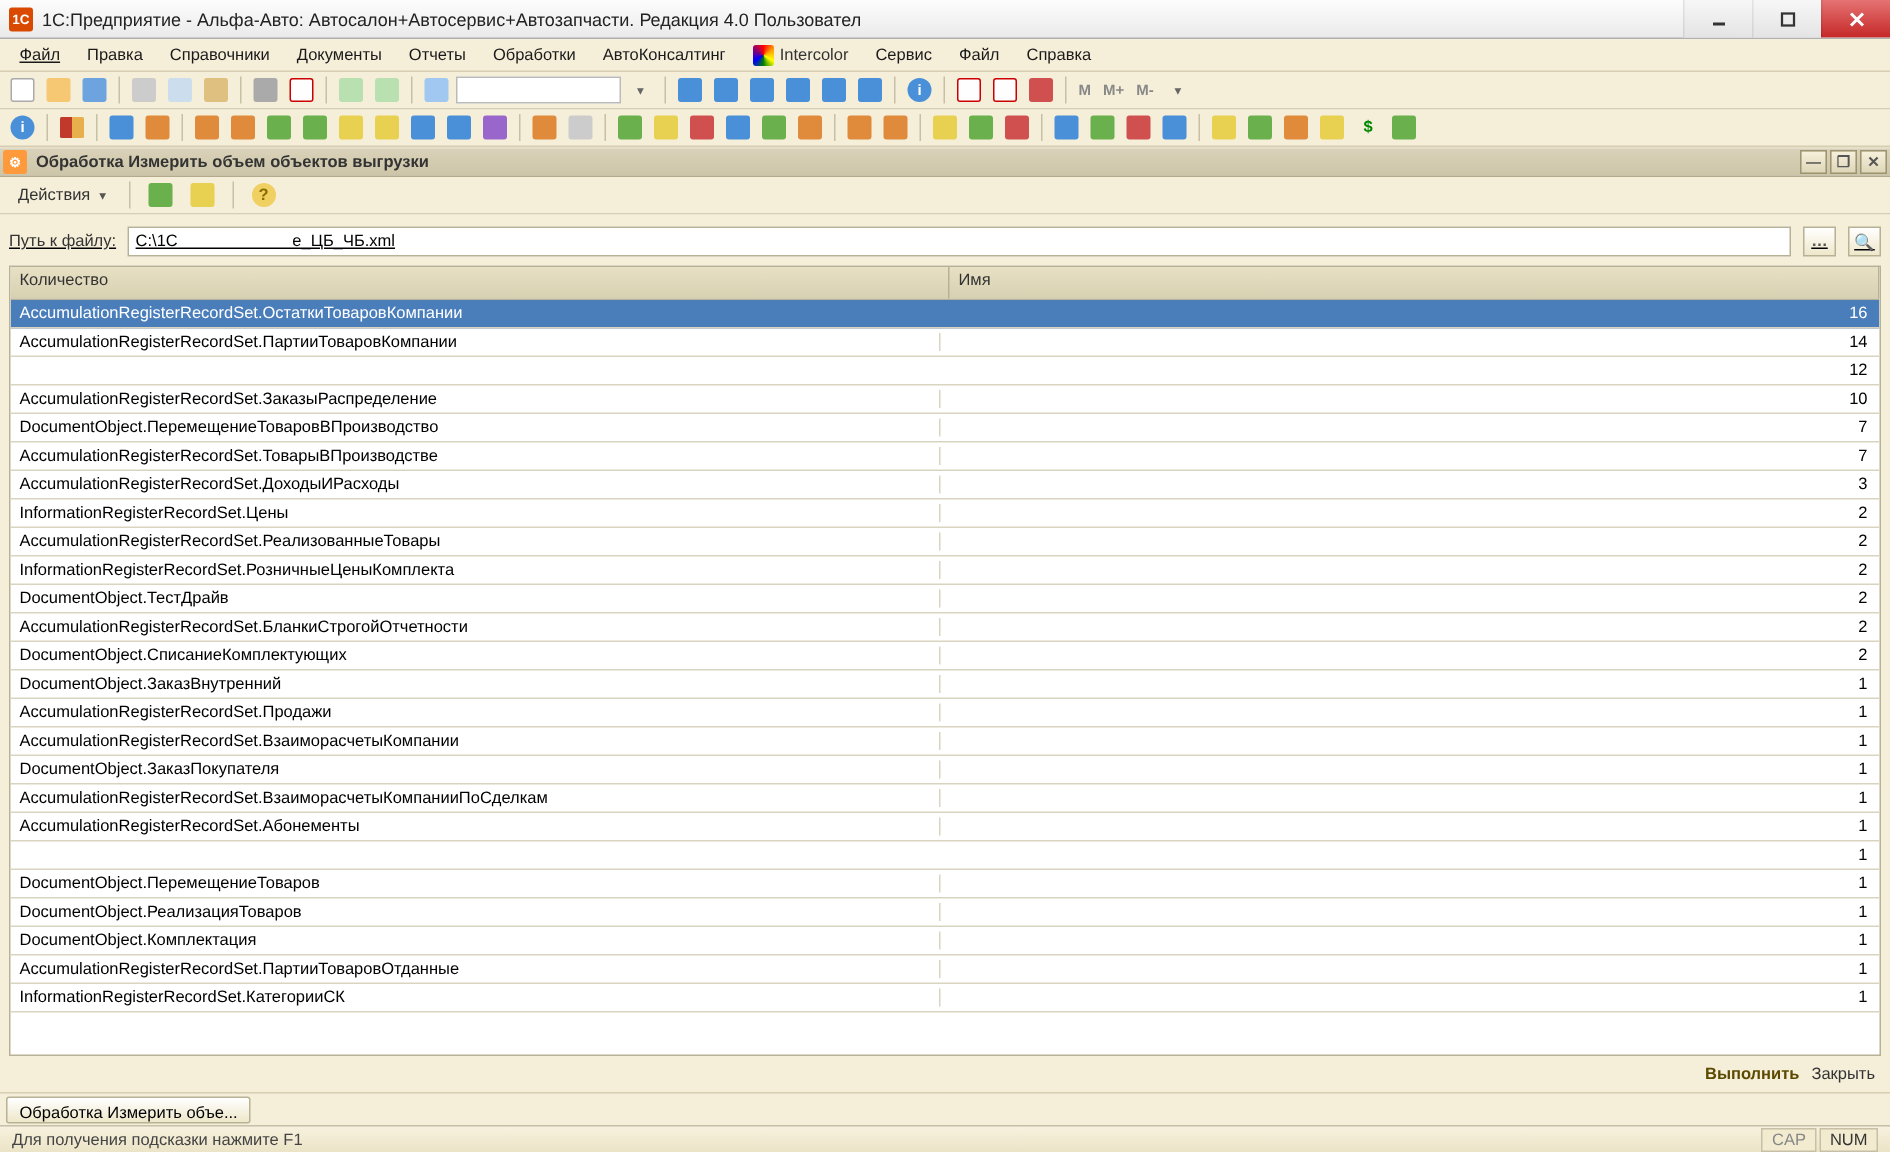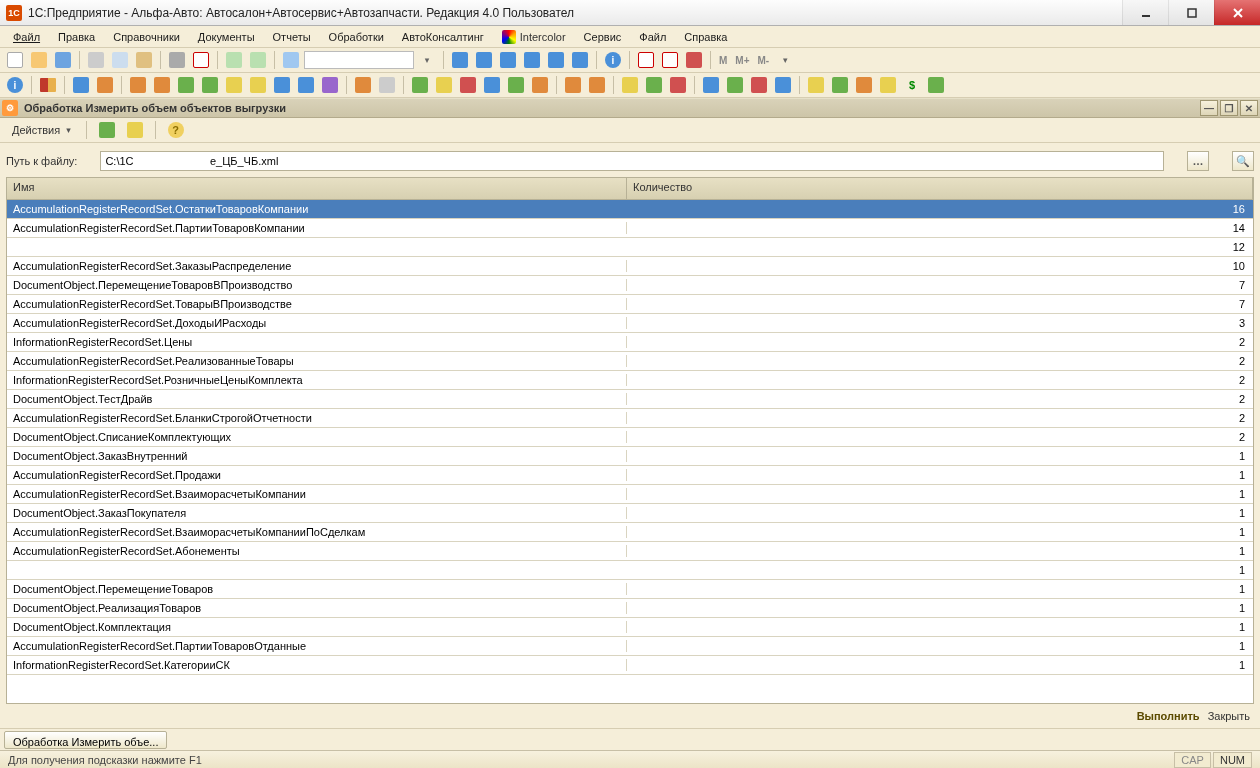--- a/index.html
+++ b/index.html
@@ -100,21 +100,21 @@
 
   
   .content {
     flex:1;
     display:flex;
     flex-direction:column;
     background:#f5eed9;
     padding: 8px 6px 4px 6px;
     overflow:hidden;
   }
-  .pathrow { display:flex; align-items:center; gap:23px; margin-bottom:6px;}
+  .pathrow { display:flex; align-items:center; gap:8px; margin-bottom:6px;text-decoration:underline;}
   .pathrow label { color:#333;}
   .pathrow input {
     flex:1;
     height: 20px;
     border:1px solid #b7b196;
     background:#fff;
     font-size:11px;
     padding:0 4px;
     font-family:inherit;
   }
@@ -477,22 +477,22 @@
 <div class="content">
   <div class="pathrow">
     <label>Путь к файлу:</label>
     <input value="C:\1C                         е_ЦБ_ЧБ.xml" style="">
     <div class="mini">…</div>
     <div class="mini">🔍</div>
   </div>
 
   <div class="grid">
     <div class="grid-hdr">
+      <div class="gh qty">Количество</div>
       <div class="gh name">Имя</div>
-      <div class="gh qty">Количество</div>
     </div>
     <div class="grid-body" id="grid-body">
         <div class="row selected">
           <div class="c-name">AccumulationRegisterRecordSet.ОстаткиТоваровКомпании</div>
           <div class="c-qty">16</div>
         </div>
         <div class="row">
           <div class="c-name">AccumulationRegisterRecordSet.ПартииТоваровКомпании</div>
           <div class="c-qty">14</div>
         </div>

